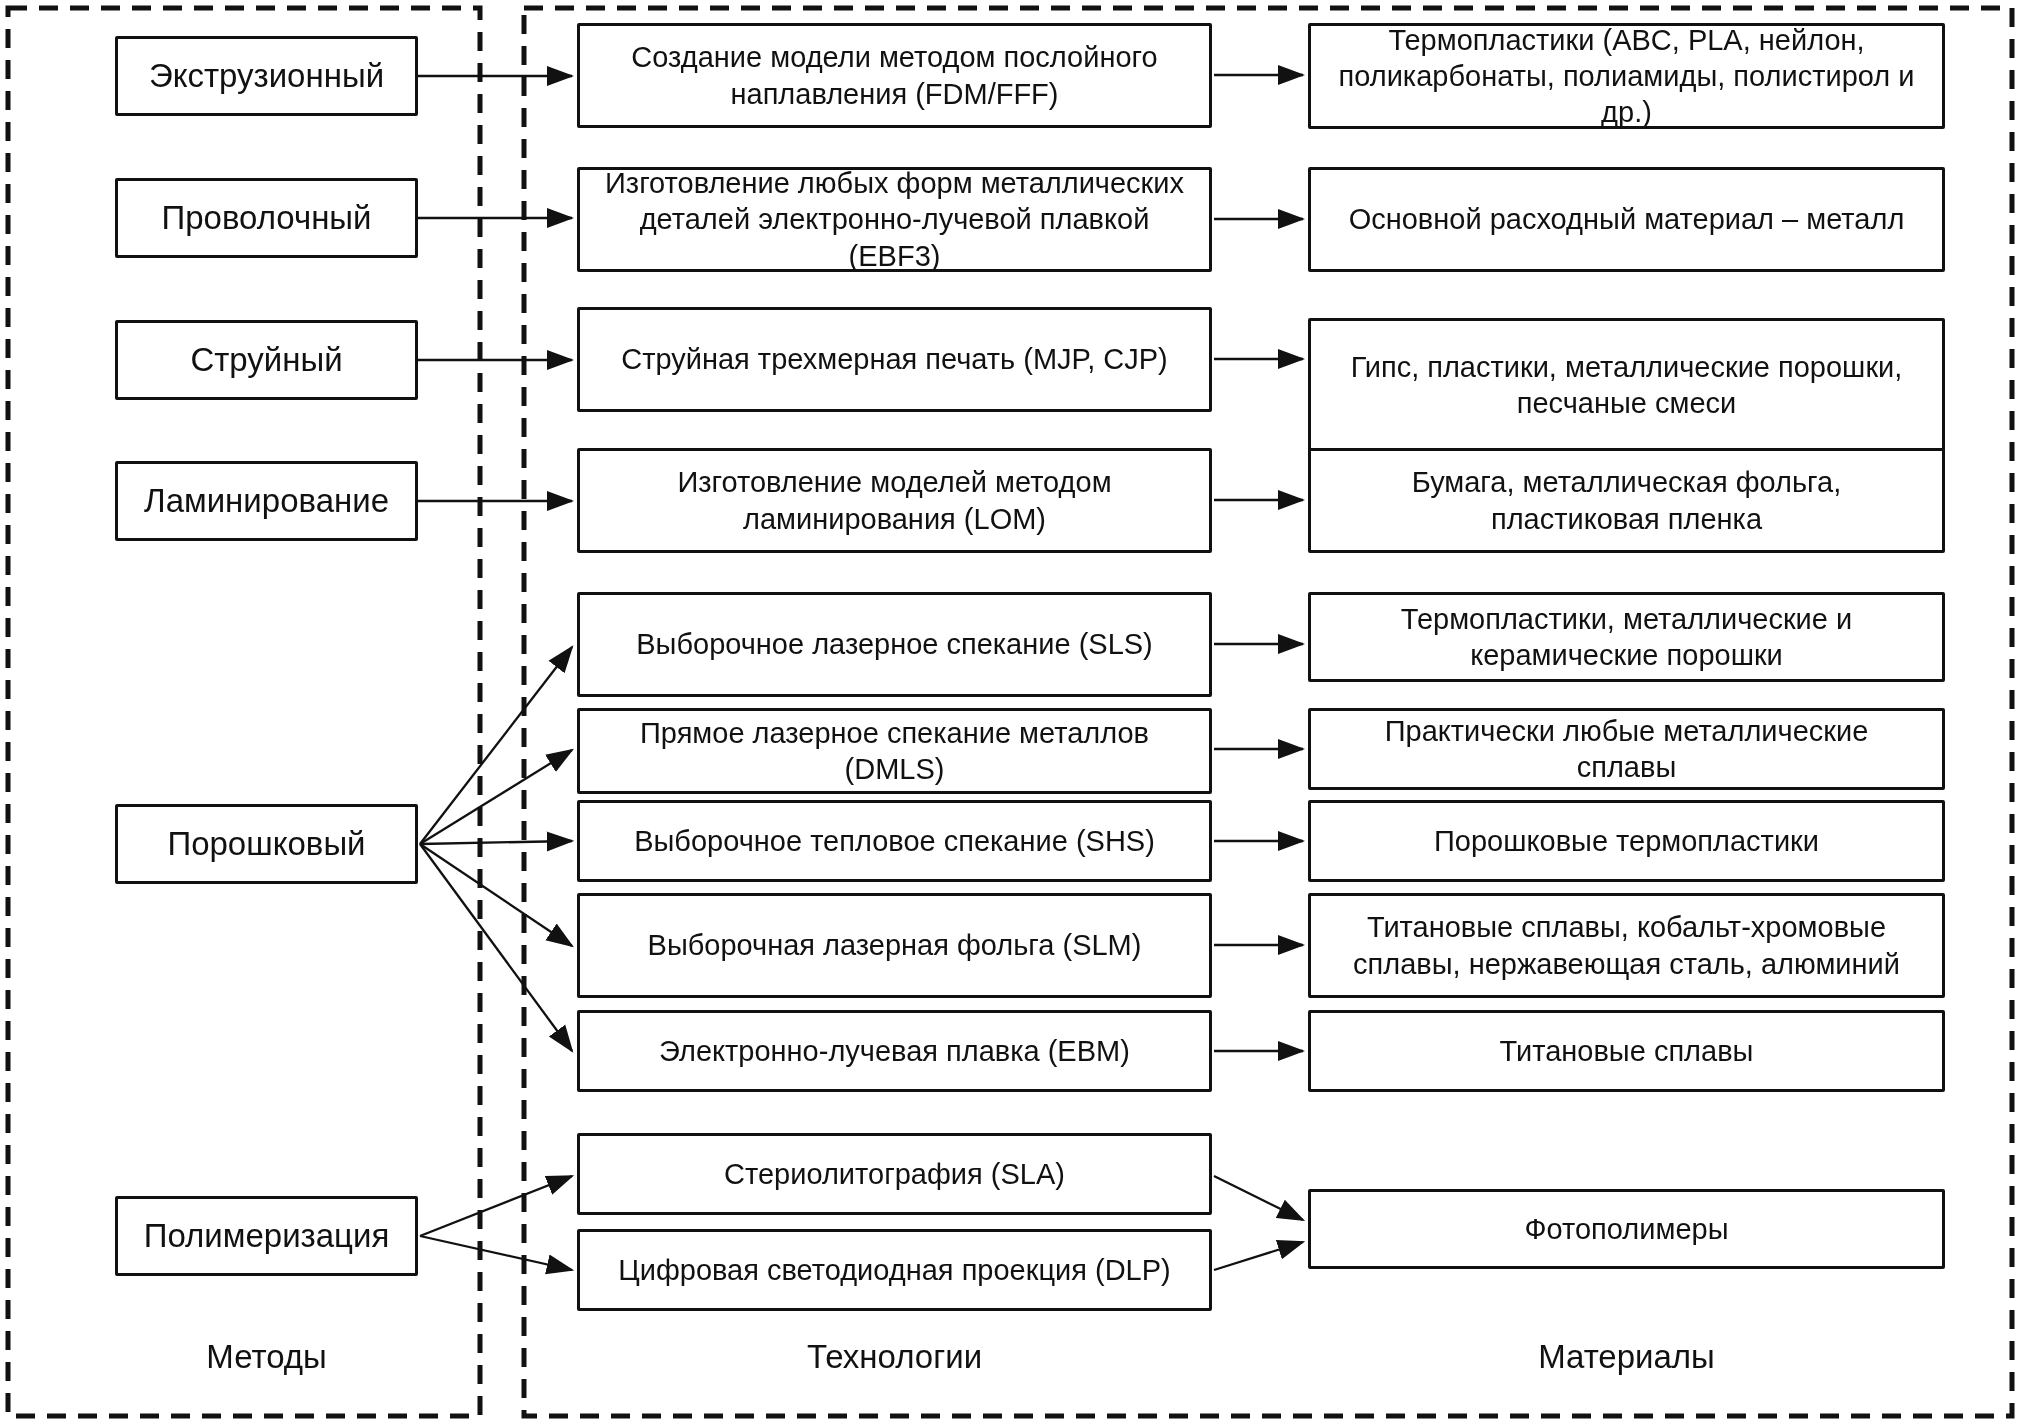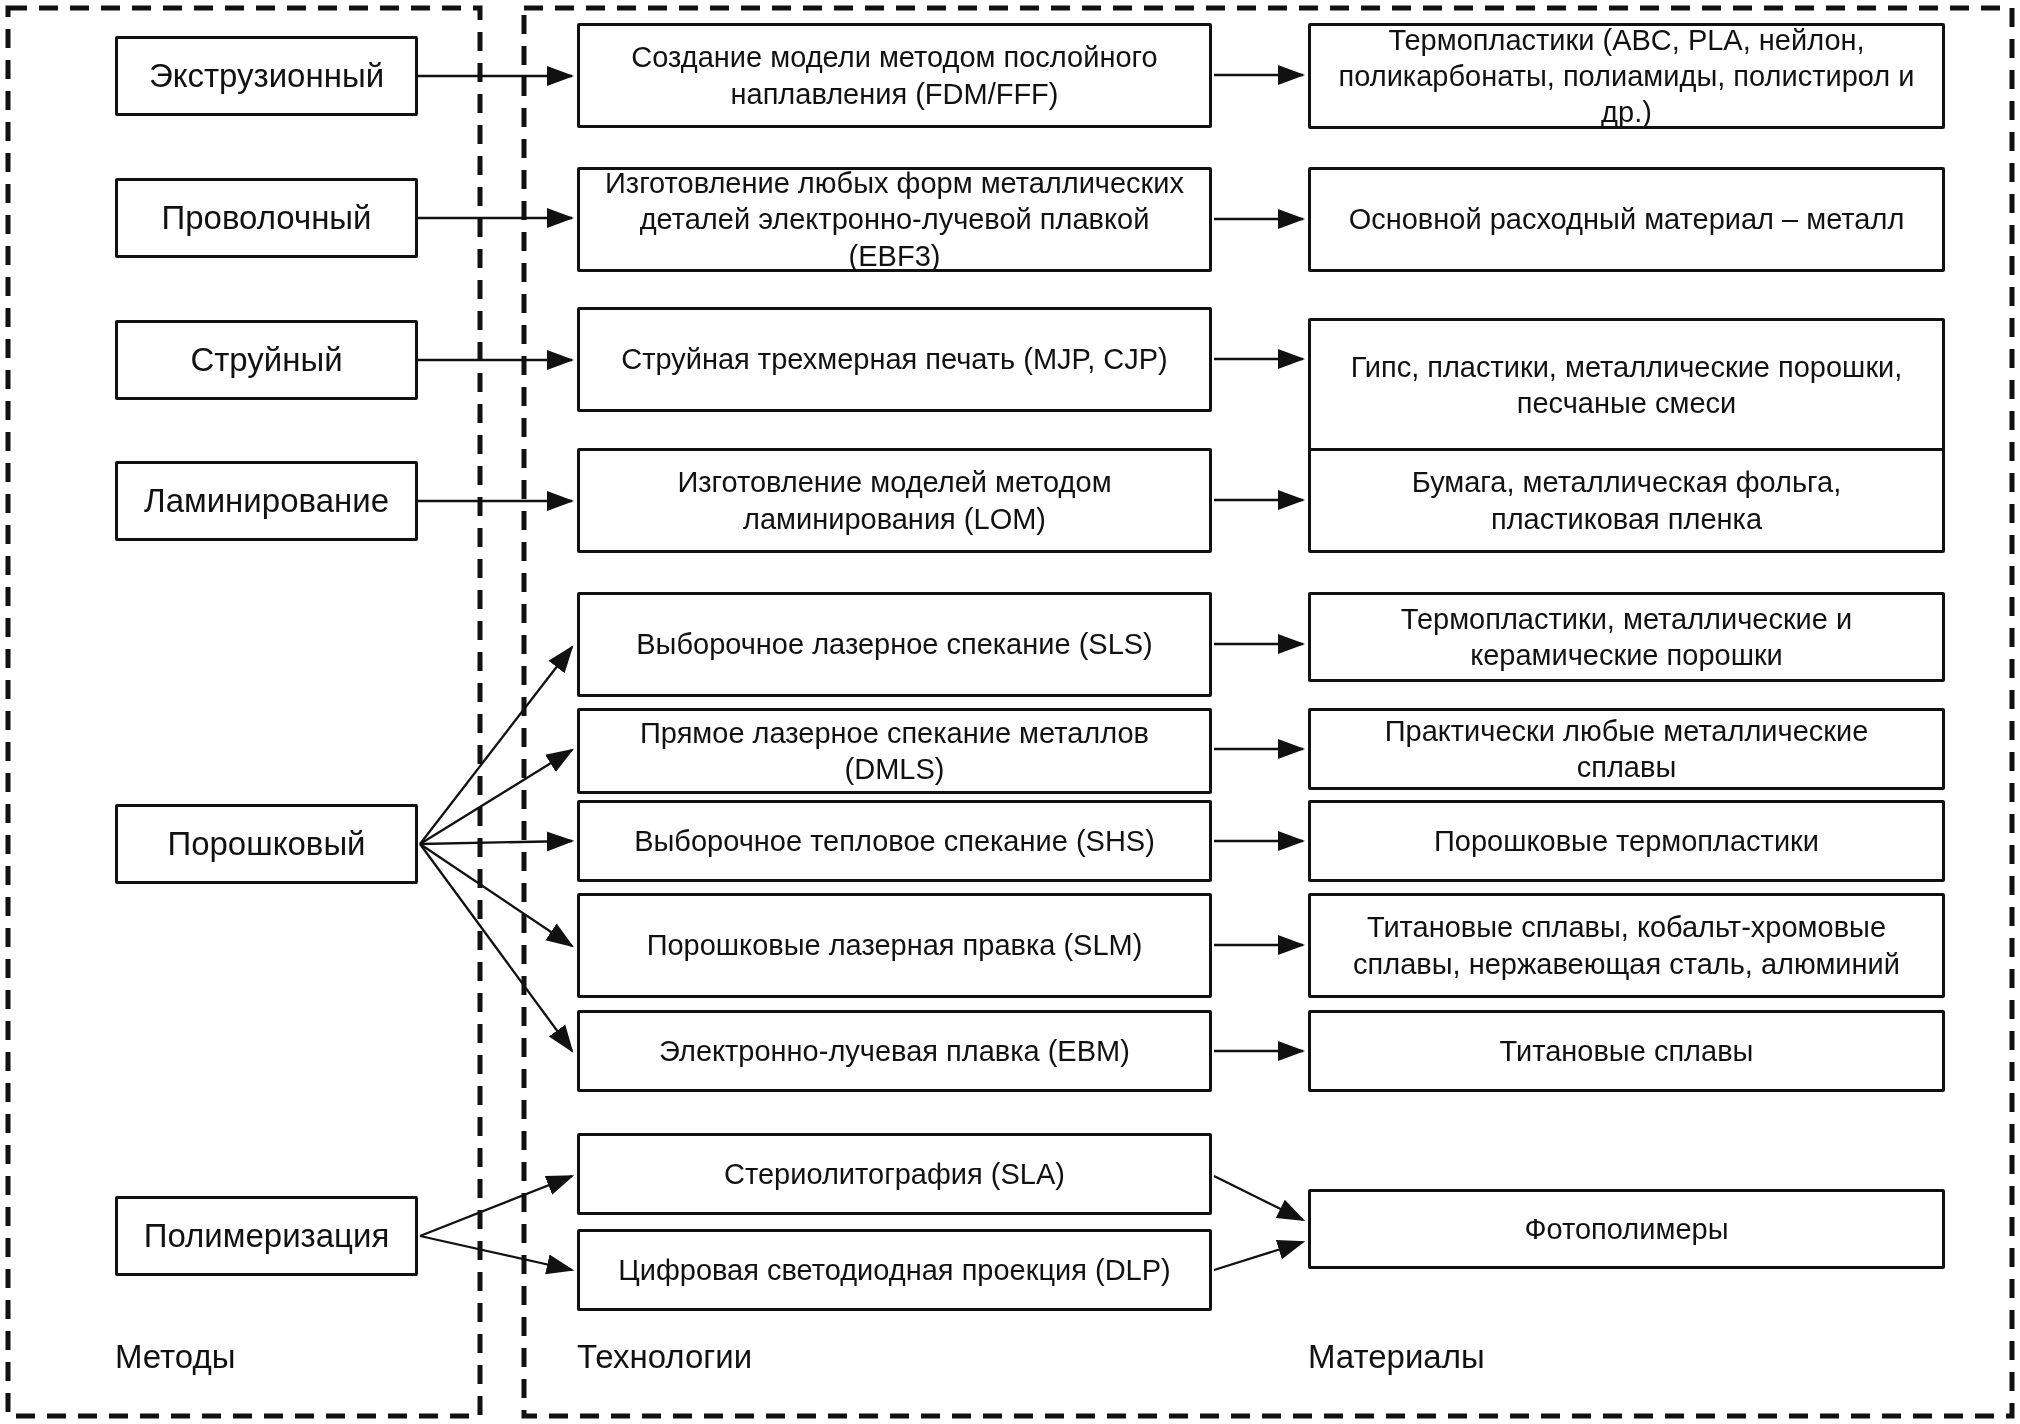--- a/index.html
+++ b/index.html
@@ -18,21 +18,21 @@
     z-index:2;
     box-sizing:border-box;
     color:#111111;
   }
   .method{left:115px;width:303px;height:80px;font-size:33px;}
   .tech{left:577px;width:635px;font-size:29px;line-height:1.25;padding:0 22px;}
   .mat{left:1308px;width:637px;font-size:29px;line-height:1.25;padding:0 22px;}
   .col-label{
     position:absolute;
     top:1338px;
-    text-align:left;
+    text-align:center;
     font-size:33px;
     color:#111111;
     z-index:2;
   }
   .lbl-methods{left:115px;width:303px;}
   .lbl-tech{left:577px;width:635px;}
   .lbl-mat{left:1308px;width:637px;}
 </style>
 </head>
 <body>
@@ -121,21 +121,21 @@
   <div class="box tech" style="top:592px;height:105px">
       <span>Выборочное лазерное спекание (SLS)</span>
     </div>
   <div class="box tech" style="top:708px;height:86px">
       <span>Прямое лазерное спекание металлов (DMLS)</span>
     </div>
   <div class="box tech" style="top:800px;height:82px">
       <span>Выборочное тепловое спекание (SHS)</span>
     </div>
   <div class="box tech" style="top:893px;height:105px">
-      <span>Порошковые лазерная правка (SLM)</span>
+      <span>Выборочная лазерная фольга (SLM)</span>
     </div>
   <div class="box tech" style="top:1010px;height:82px">
       <span>Электронно-лучевая плавка (EBM)</span>
     </div>
   <div class="box tech" style="top:1133px;height:82px">
       <span>Стериолитография (SLA)</span>
     </div>
   <div class="box tech" style="top:1229px;height:82px">
       <span>Цифровая светодиодная проекция (DLP)</span>
     </div>

